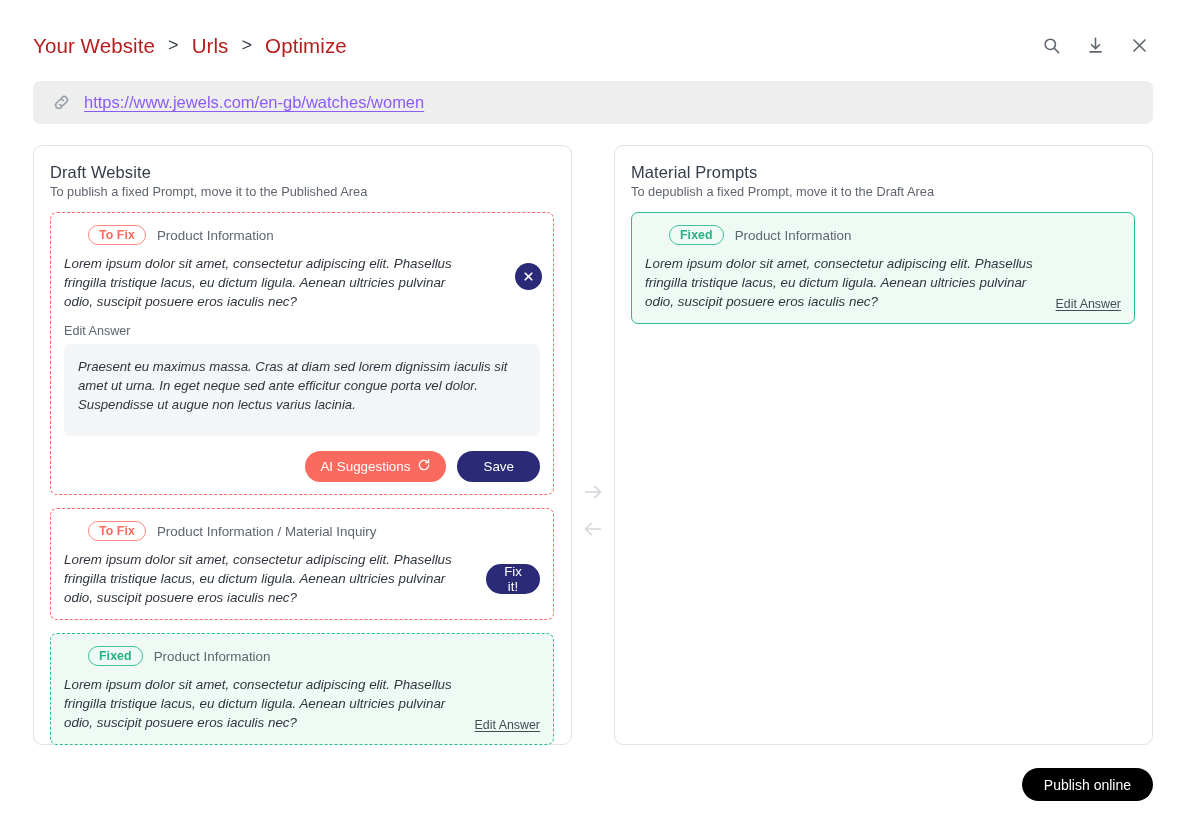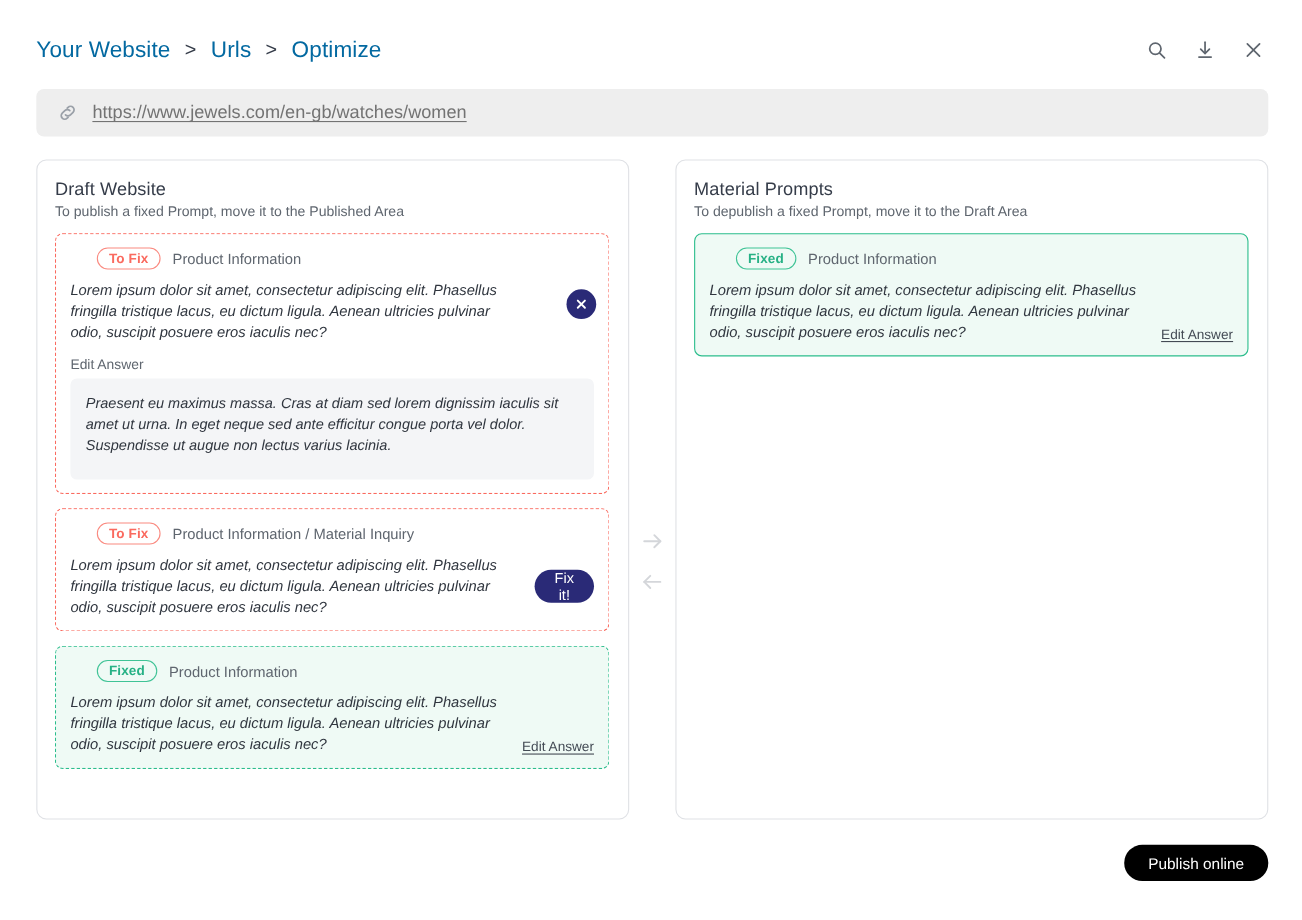--- a/index.html
+++ b/index.html
@@ -28,21 +28,21 @@
     height: 64px;
   }
   .breadcrumb {
     display: flex;
     align-items: center;
     gap: 13px;
     font-size: 20.5px;
     color: #353c49;
     letter-spacing: 0.1px;
   }
-  .crumb { color: #0369a1; }
+  .crumb { color: #b91c1c; }
   .crumb-sep { color: #353c49; font-size: 18px; }
   .header-actions {
     display: flex;
     align-items: center;
     gap: 14px;
   }
   .icon-btn {
     width: 30px; height: 30px;
     display: flex; align-items: center; justify-content: center;
     background: none; border: none; cursor: pointer;
@@ -57,21 +57,21 @@
     background: #eeeeee;
     border-radius: 7px;
     display: flex;
     align-items: center;
     padding: 0 19px;
     gap: 13px;
   }
   .link-icon { color: #9aa0a8; display: flex; align-items: center; }
   .url-text {
     font-size: 16.5px;
-    color: #737373;
+    color: #8b5cf6;
     text-decoration: underline;
     text-underline-offset: 2.5px;
     cursor: pointer;
   }
 
   
   .columns {
     display: flex;
     margin: 21px 31px 0 33px;
     align-items: flex-start;
@@ -329,20 +329,32 @@
         </div>
         <div class="prompt-text">Lorem ipsum dolor sit amet, consectetur adipiscing elit. Phasellus fringilla tristique lacus, eu dictum ligula. Aenean ultricies pulvinar odio, suscipit posuere eros iaculis nec?</div>
         <button class="close-circle" aria-label="Close editor">
           <svg width="13" height="13" viewBox="0 0 24 24" fill="none" stroke="currentColor" stroke-width="3.2" stroke-linecap="round">
             <line x1="6" y1="6" x2="18" y2="18"></line>
               <line x1="18" y1="6" x2="6" y2="18"></line>
           </svg>
         </button>
         <div class="edit-answer-label">Edit Answer</div>
         <div class="answer-box">Praesent eu maximus massa. Cras at diam sed lorem dignissim iaculis sit amet ut urna. In eget neque sed ante efficitur congue porta vel dolor. Suspendisse ut augue non lectus varius lacinia.</div>
+        <div class="card-actions">
+          <button class="btn btn-ai">
+            <span>AI Suggestions</span>
+            <span>
+              <svg width="14" height="14" viewBox="0 0 24 24" fill="none" stroke="currentColor" stroke-width="2.2" stroke-linecap="round">
+                <path d="M20 12a8 8 0 1 1-2.6-5.9"></path>
+                  <polyline points="20,3 20,8 15,8"></polyline>
+              </svg>
+            </span>
+          </button>
+          <button class="btn btn-save">Save</button>
+        </div>
       </div>
 
       <div class="card card-tofix">
         <div class="card-head">
           <span class="badge badge-tofix">To Fix</span>
           <span class="card-title">Product Information / Material Inquiry</span>
         </div>
         <div class="row-with-btn">
           <div class="prompt-text">Lorem ipsum dolor sit amet, consectetur adipiscing elit. Phasellus fringilla tristique lacus, eu dictum ligula. Aenean ultricies pulvinar odio, suscipit posuere eros iaculis nec?</div>
           <button class="btn btn-fixit">Fix it!</button>

